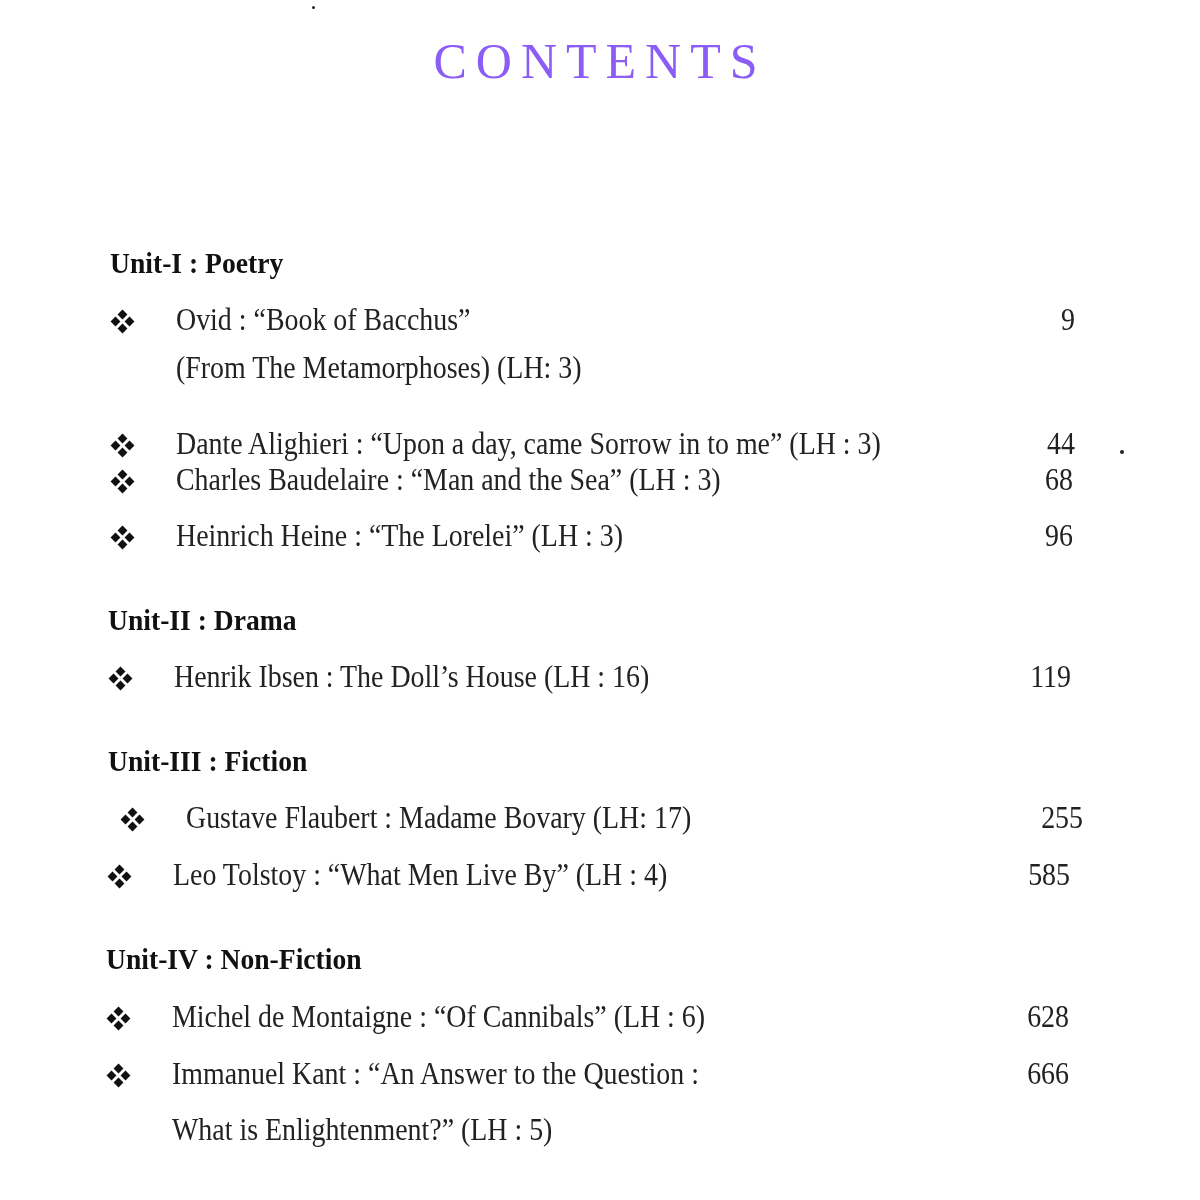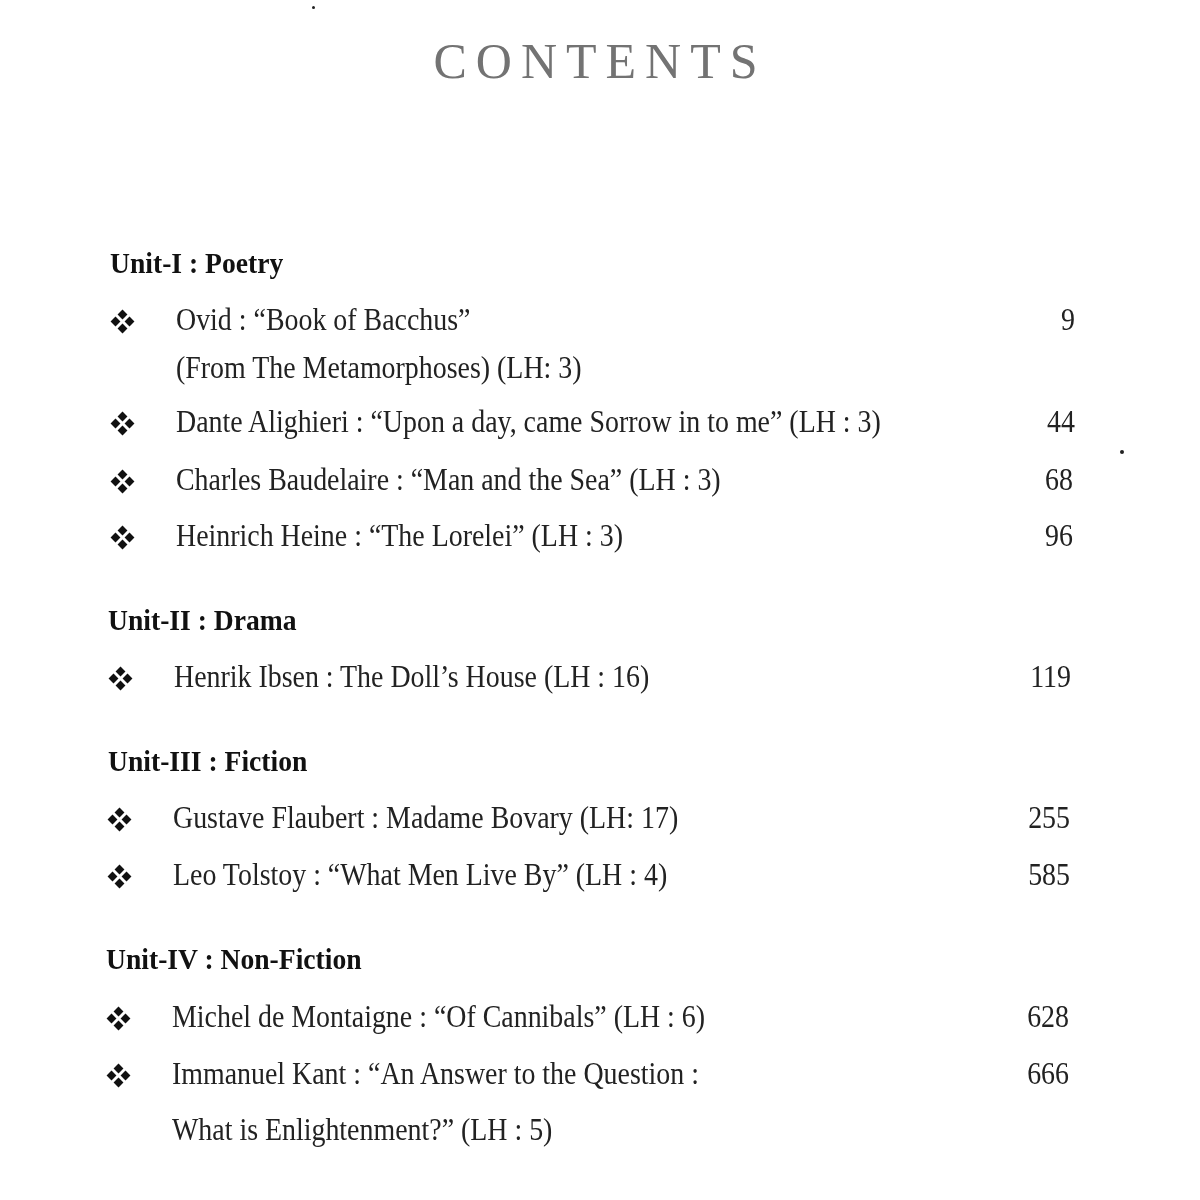--- a/index.html
+++ b/index.html
@@ -3,21 +3,21 @@
   <meta charset="utf-8">
   <style>
     html, body { margin: 0; padding: 0; }
     body {
       width: 1200px; height: 1200px; background: #ffffff; color: #111;
       font-family: "Liberation Serif", "DejaVu Serif", serif;
       position: relative; overflow: hidden;
     }
     .title {
       position: absolute; top: 32px; left: 0; width: 1200px; text-align: center;
-      font-size: 50px; letter-spacing: 9px; font-weight: normal; color: #737373;
+      font-size: 50px; letter-spacing: 9px; font-weight: normal; color: #8b5cf6;
     }
     .toc { position: absolute; left: 0; top: 0; width: 1200px; }
     .unit {
       position: absolute; font-weight: bold; font-size: 30px; color: #111;
       transform: scaleX(0.92); transform-origin: left center;
     }
     .row { position: absolute; font-size: 31px; color: #222; white-space: nowrap; }
     .bullet {
       position: absolute; width: 22px; height: 22px;
     }
@@ -55,21 +55,21 @@
         <span class="b1"></span>
         <span class="b2"></span>
         <span class="b3"></span>
         <span class="b4"></span>
       </div>
     <div class="entry-text" style="left:176px;top:0;">Ovid : “Book of Bacchus”</div>
     <div class="entry-text" style="left:176px;top:48px;">(From The Metamorphoses) (LH: 3)</div>
     <div class="page" style="left:995px;top:0;">9</div>
   </div>
 
-  <div class="row" style="left:0;top:404px;width:1200px;height:40px;">
+  <div class="row" style="left:0;top:426px;width:1200px;height:40px;">
     <div class="bullet" style="left:112px;top:9px;">
         <span class="b1"></span>
         <span class="b2"></span>
         <span class="b3"></span>
         <span class="b4"></span>
       </div>
     <div class="entry-text" style="left:176px;top:0;">Dante Alighieri : “Upon a day, came Sorrow in to me” (LH : 3)</div>
     <div class="page" style="left:995px;top:0;">44</div>
   </div>
 
@@ -103,21 +103,21 @@
         <span class="b2"></span>
         <span class="b3"></span>
         <span class="b4"></span>
       </div>
     <div class="entry-text" style="left:174px;top:0;">Henrik Ibsen : The Doll’s House (LH : 16)</div>
     <div class="page" style="left:991px;top:0;">119</div>
   </div>
 
   <div class="unit" style="left:108px;top:744px;">Unit-III : Fiction</div>
 
-  <div class="row" style="left:0;top:800px;width:1073px;height:40px;">
+  <div class="row" style="left:13px;top:800px;width:1073px;height:40px;">
     <div class="bullet" style="left:109px;top:9px;">
         <span class="b1"></span>
         <span class="b2"></span>
         <span class="b3"></span>
         <span class="b4"></span>
       </div>
     <div class="entry-text" style="left:173px;top:0;">Gustave Flaubert : Madame Bovary (LH: 17)</div>
     <div class="page" style="left:990px;top:0;">255</div>
   </div>
 

